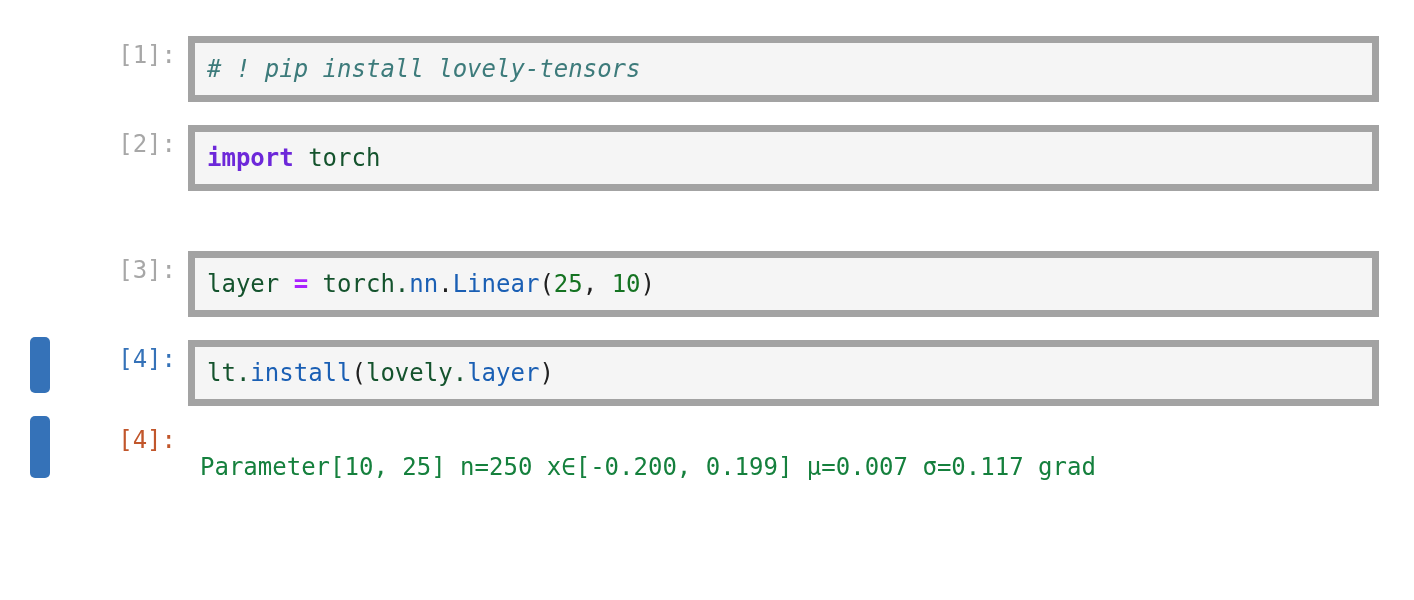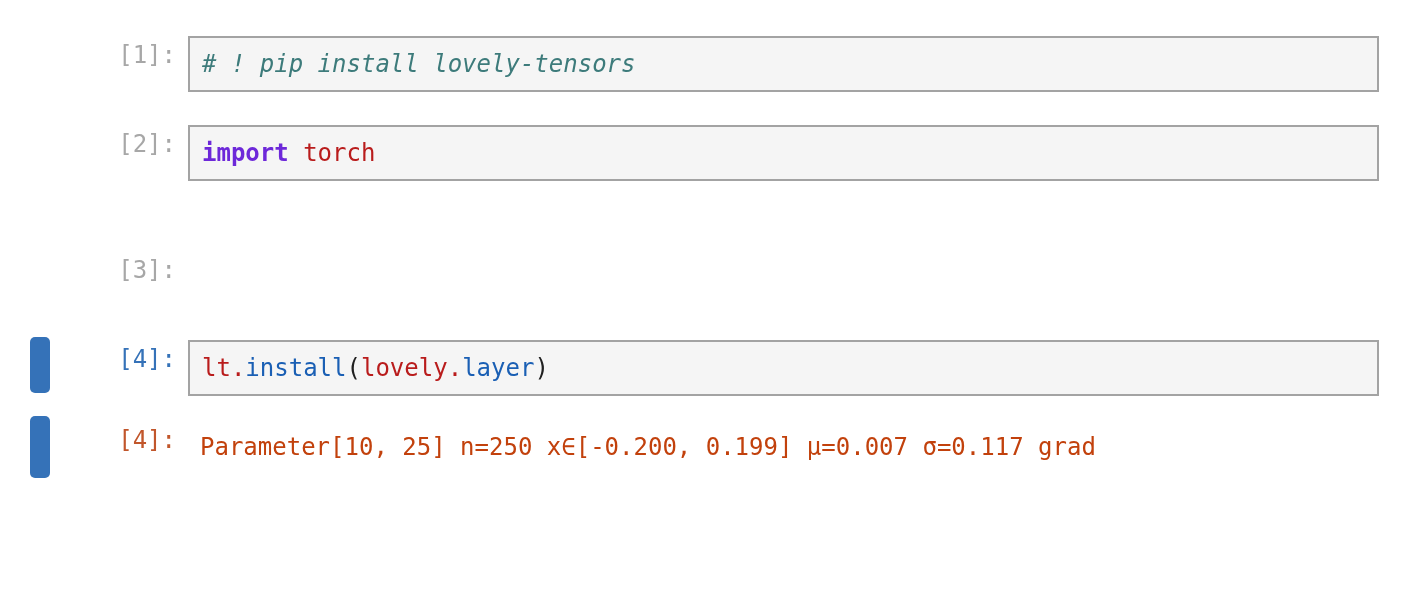--- a/index.html
+++ b/index.html
@@ -53,21 +53,21 @@
   }
   .prompt.idle   { color: #a7a7a7; }
   .prompt.active { color: #3572b8; }
   .prompt.out    { color: #c1562b; }
 
   .input-box {
     position: relative;
     box-sizing: border-box;
     width: 1191px;
     background: #f5f5f5;
-    border: 2px solid #a3a3a3;
+    border: 7px solid #a3a3a3;
     padding: 7px 0 7px 12px;
   }
 
   .code-line {
     font-family: "DejaVu Sans Mono", monospace;
     font-size: 24px;
     line-height: 38px;
     color: #202020;
     white-space: pre;
   }
@@ -75,28 +75,29 @@
   .output-area {
     box-sizing: border-box;
     width: 1191px;
     padding: 7px 0 7px 12px;
     background: #ffffff;
   }
   .output-line {
     font-family: "DejaVu Sans Mono", monospace;
     font-size: 24px;
     line-height: 38px;
-    color: #c2410c;
+    color: #15803d;
     white-space: pre;
+    margin-top: 20px;
   }
 
   
   .tok-comment { color: #3d7b7b; font-style: italic; }
   .tok-kw      { color: #6d28d9; font-weight: bold; }
-  .tok-name    { color: #b91c1c; }
+  .tok-name    { color: #14532d; }
   .tok-fn      { color: #1a5fb4; }
   .tok-num     { color: #157322; }
   .tok-op      { color: #aa22ff; font-weight: bold; }
   .tok-punct   { color: #202020; }
 </style>
 </head>
 <body>
 
 <div class="notebook">
 
@@ -109,20 +110,23 @@
 
   <div class="cell" style="top:125px;">
     <div class="prompt idle">[2]:</div>
     <div class="input-box">
       <div class="code-line"><span class="tok-kw">import</span><span class="tok-name"> torch</span></div>
     </div>
   </div>
 
   <div class="cell" style="top:251px;">
     <div class="prompt idle">[3]:</div>
+    <div class="input-box">
+      <div class="code-line"><span class="tok-name">layer </span><span class="tok-op">=</span><span class="tok-name"> torch.</span><span class="tok-fn">nn</span><span class="tok-punct">.</span><span class="tok-fn">Linear</span><span class="tok-punct">(</span><span class="tok-num">25</span><span class="tok-punct">, </span><span class="tok-num">10</span><span class="tok-punct">)</span></div>
+    </div>
   </div>
 
   <div class="sel-bar" style="top:337px; height:56px;"></div>
   <div class="cell" style="top:340px;">
     <div class="prompt active">[4]:</div>
     <div class="input-box">
       <div class="code-line"><span class="tok-name">lt.</span><span class="tok-fn">install</span><span class="tok-punct">(</span><span class="tok-name">lovely.</span><span class="tok-fn">layer</span><span class="tok-punct">)</span></div>
     </div>
   </div>
 

